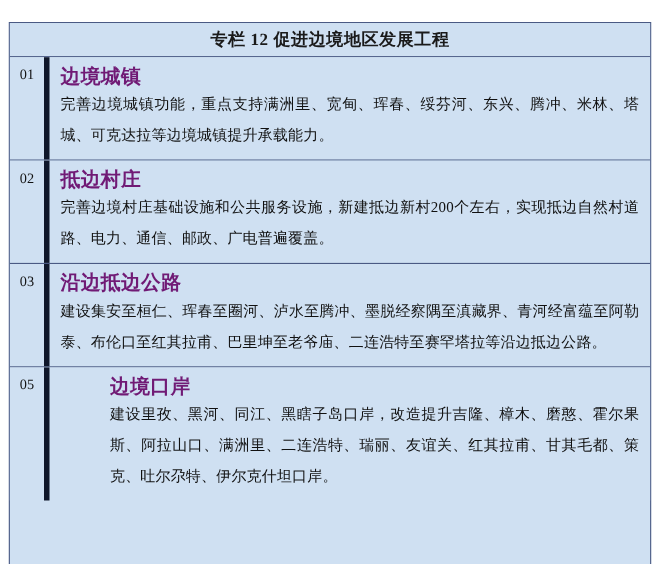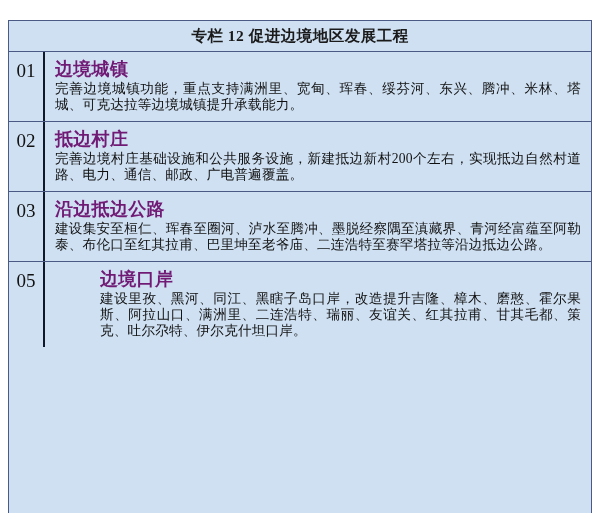--- a/index.html
+++ b/index.html
@@ -55,44 +55,44 @@
     background: #cfe0f2;
   }
   .row.last {
     border-bottom: none;
     gap: 45px;
   }
   .num-cell {
     width: 36px;
     flex: 0 0 36px;
     box-sizing: border-box;
-    border-right: 2px solid #0f172a;
+    border-right: 5px solid #0f172a;
     padding-top: 8px;
     text-align: center;
-    font-size: 19px;
+    font-size: 13px;
     color: #111;
     font-family: "Liberation Serif", "DejaVu Serif", serif;
   }
   .content-cell {
     flex: 1 1 auto;
     box-sizing: border-box;
     padding: 7px 10px 8px 10px;
   }
   .item-heading {
     font-size: 18px;
     font-weight: bold;
     color: #701a75;
     line-height: 20px;
     margin-bottom: 2px;
     letter-spacing: 0.3px;
   }
   .item-body {
     font-size: 13.6px;
     color: #111;
-    line-height: 16px;
+    line-height: 28px;
     text-align: justify;
     letter-spacing: 0.2px;
   }
 </style>
 </head>
 <body>
 
 <div class="doc">
   <div class="table-box">
 

